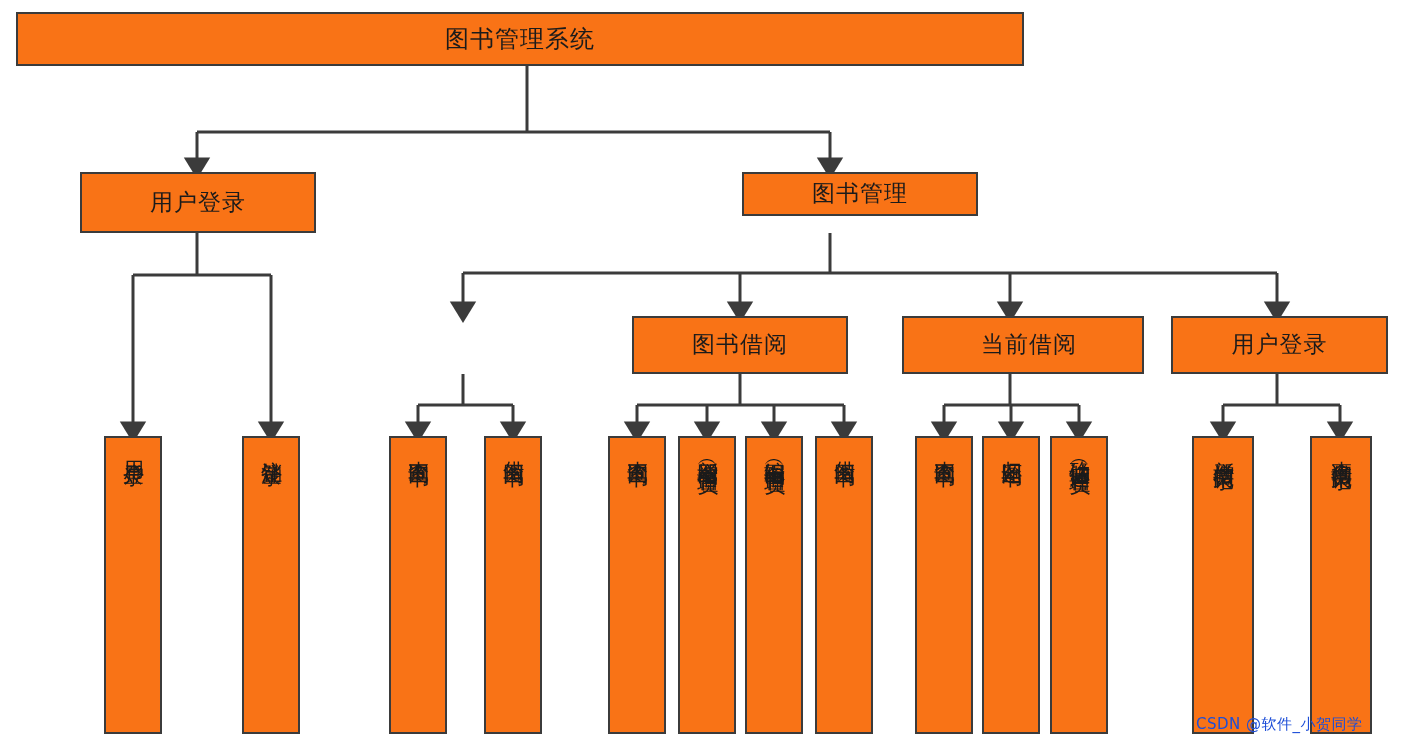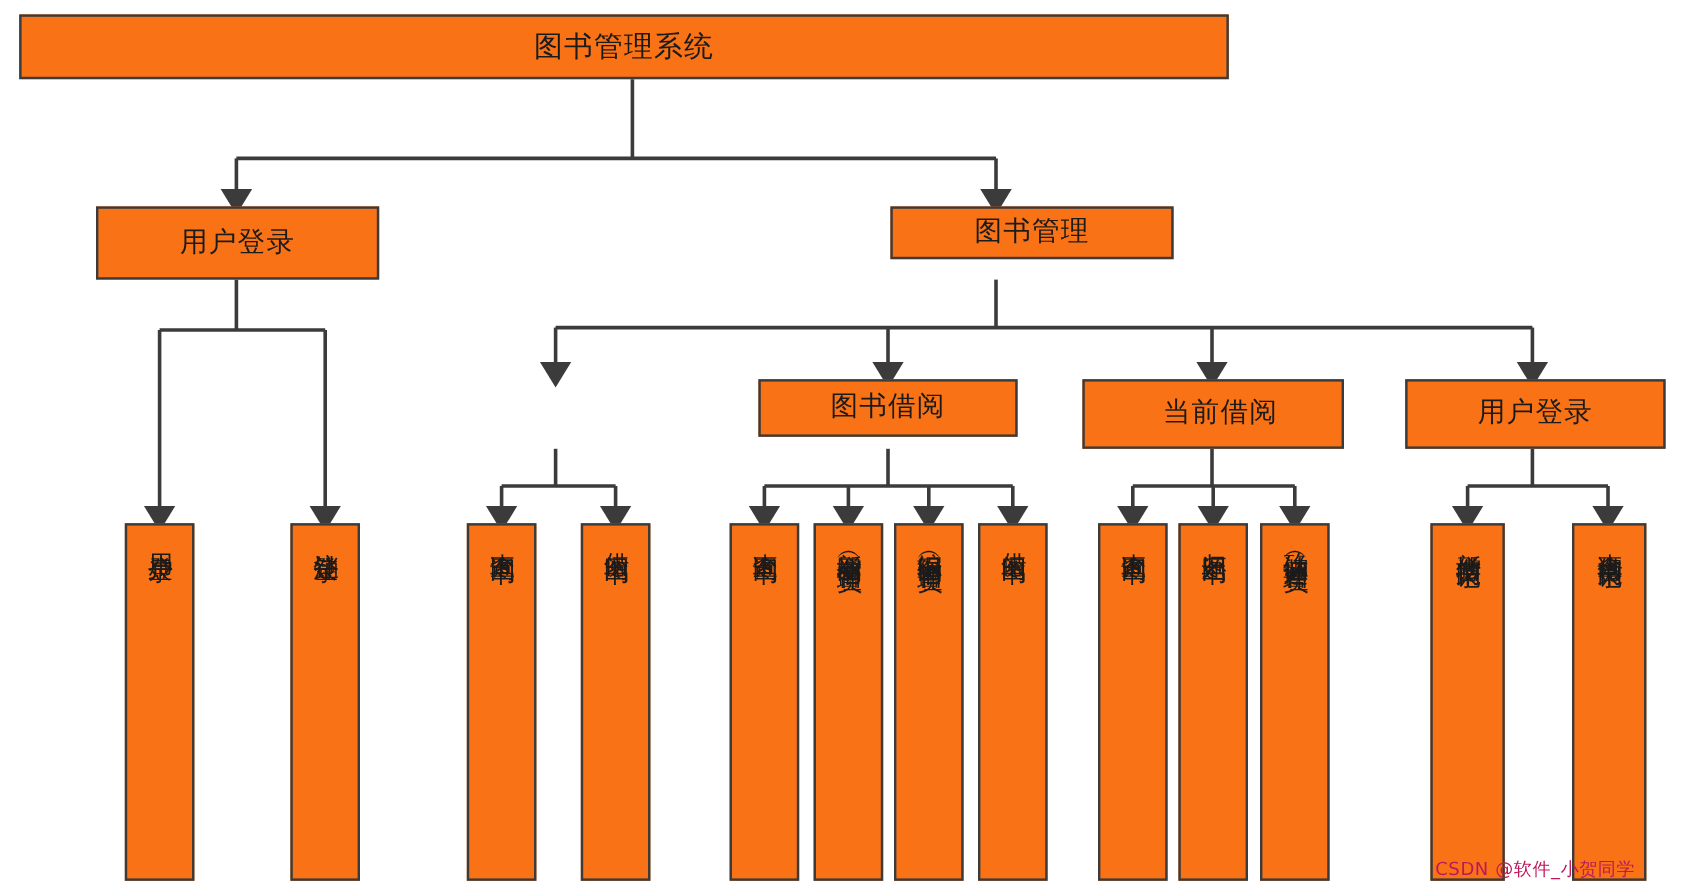--- a/index.html
+++ b/index.html
@@ -60,21 +60,21 @@
     letter-spacing: 2px;
     white-space: nowrap;
   }
   .node.root .lbl { font-size: 24px; }
 
   #watermark {
     position: absolute;
     left: 1196px;
     top: 715px;
     font-size: 15px;
-    color: #be185d;
+    color: #1d4ed8;
     letter-spacing: 0.5px;
     z-index: 3;
     white-space: nowrap;
     font-family: "DejaVu Sans", "Liberation Sans", sans-serif;
   }
 </style>
 </head>
 <body>
 
 <div id="canvas">
@@ -133,24 +133,24 @@
     <span class="lbl">图书管理系统</span>
   </div>
 
   <div class="node horiz" style="left:80px; top:172px; width:236px; height:61px;">
     <span class="lbl">用户登录</span>
   </div>
   <div class="node horiz" style="left:742px; top:172px; width:236px; height:44px;align-items:center;">
     <span class="lbl">图书管理</span>
   </div>
 
-  <div class="node horiz" style="left:632px; top:316px; width:216px; height:48px;align-items:center;">
+  <div class="node horiz" style="left:632px; top:316px; width:216px; height:58px;align-items:center;">
     <span class="lbl">图书借阅</span>
   </div>
-  <div class="node horiz" style="left:902px; top:316px; width:218px; height:58px;padding-left:12px;">
+  <div class="node horiz" style="left:902px; top:316px; width:242px; height:58px;padding-left:12px;">
     <span class="lbl">当前借阅</span>
   </div>
   <div class="node horiz" style="left:1171px; top:316px; width:217px; height:58px;">
     <span class="lbl">用户登录</span>
   </div>
 
   <div class="node vert" style="left:104px; top:436px; width:58px; height:298px;">
     <span class="lbl">用户登录</span>
   </div>
   <div class="node vert" style="left:242px; top:436px; width:58px; height:298px;">

